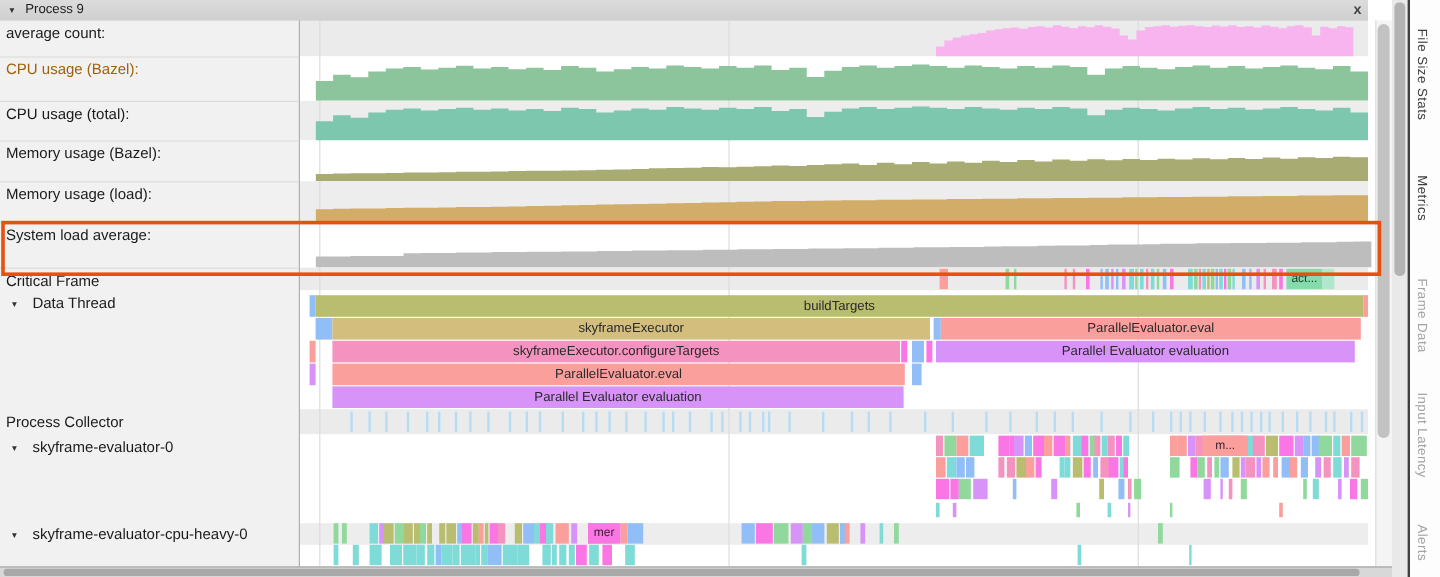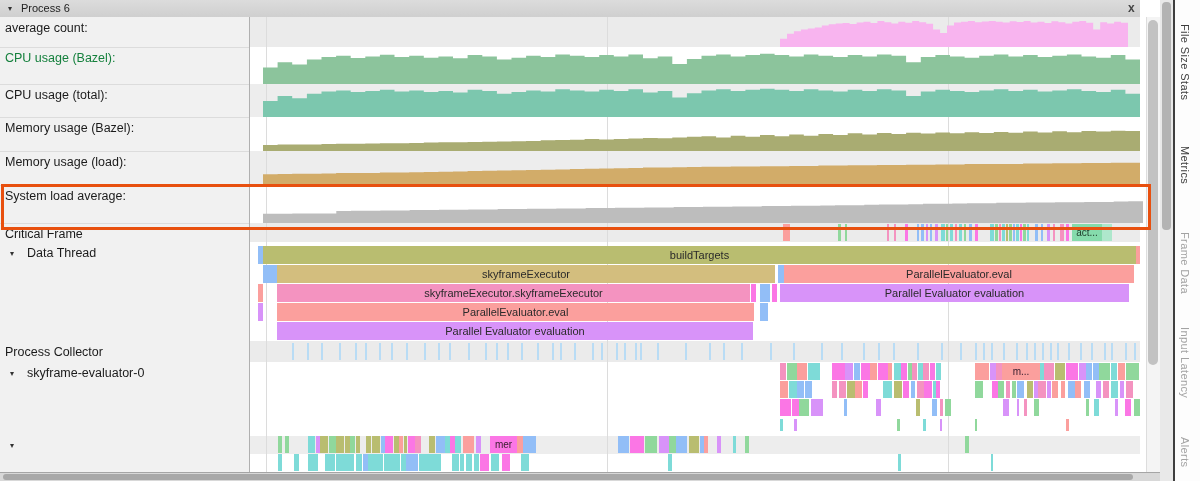--- a/index.html
+++ b/index.html
@@ -22,43 +22,44 @@
   .hsb-thumb{left:3px;top:474px;width:1130px;height:6px;border-radius:3px;background:#a8a8a8;}
   .highlight{pointer-events:none;z-index:60;background:transparent;}
   svg{position:absolute;display:block;}
 </style>
 </head>
 <body>
 <div id="stage">
 
 <div class="abs hdr">
   <span class="arr">▾</span>
-  <span class="ttl">Process 6</span>
+  <span class="ttl">Process 9</span>
   <span class="cls">x</span>
 </div>
 <div class="abs leftpanel" id="leftpanel">
       <div style="position: absolute; left: 5px; top: 4px; font-size: 12.5px; color: rgb(27, 27, 27); white-space: nowrap;">average count:</div>
       <div style="position: absolute; left: 0px; top: 30px; width: 249px; height: 1px; background: rgb(220, 220, 220);"></div>
-      <div style="position: absolute; left: 5px; top: 34px; font-size: 12.5px; color: #15803d; white-space: nowrap;">CPU usage (Bazel):</div>
+      <div style="position: absolute; left: 5px; top: 34px; font-size: 12.5px; color: #a16207; white-space: nowrap;">CPU usage (Bazel):</div>
       <div style="position: absolute; left: 0px; top: 67px; width: 249px; height: 1px; background: rgb(220, 220, 220);"></div>
       <div style="position: absolute; left: 5px; top: 71px; font-size: 12.5px; color: rgb(27, 27, 27); white-space: nowrap;">CPU usage (total):</div>
       <div style="position: absolute; left: 0px; top: 100px; width: 249px; height: 1px; background: rgb(220, 220, 220);"></div>
       <div style="position: absolute; left: 5px; top: 104px; font-size: 12.5px; color: rgb(27, 27, 27); white-space: nowrap;">Memory usage (Bazel):</div>
       <div style="position: absolute; left: 0px; top: 134px; width: 249px; height: 1px; background: rgb(220, 220, 220);"></div>
       <div style="position: absolute; left: 5px; top: 138px; font-size: 12.5px; color: rgb(27, 27, 27); white-space: nowrap;">Memory usage (load):</div>
       <div style="position: absolute; left: 0px; top: 168px; width: 249px; height: 1px; background: rgb(220, 220, 220);"></div>
       <div style="position: absolute; left: 5px; top: 172px; font-size: 12.5px; color: rgb(27, 27, 27); white-space: nowrap;">System load average:</div>
       <div style="position: absolute; left: 0px; top: 206px; width: 249px; height: 1px; background: rgb(220, 220, 220);"></div>
       <div style="position: absolute; left: 5px; top: 210px; font-size: 12.5px; color: rgb(27, 27, 27); white-space: nowrap;">Critical Frame</div>
       <div style="position: absolute; left: 10px; top: 232px; font-size: 8px; color: rgb(51, 51, 51);">▾</div>
       <div style="position: absolute; left: 27px; top: 229px; font-size: 12.5px; color: rgb(27, 27, 27); white-space: nowrap;">Data Thread</div>
       <div style="position: absolute; left: 5px; top: 328px; font-size: 12.5px; color: rgb(27, 27, 27); white-space: nowrap;">Process Collector</div>
       <div style="position: absolute; left: 10px; top: 352px; font-size: 8px; color: rgb(51, 51, 51);">▾</div>
       <div style="position: absolute; left: 27px; top: 349px; font-size: 12.5px; color: rgb(27, 27, 27); white-space: nowrap;">skyframe-evaluator-0</div>
       <div style="position: absolute; left: 10px; top: 424px; font-size: 8px; color: rgb(51, 51, 51);">▾</div>
+      <div style="position: absolute; left: 27px; top: 421px; font-size: 12.5px; color: rgb(27, 27, 27); white-space: nowrap;">skyframe-evaluator-cpu-heavy-0</div>
     </div>
 <div id="trackarea">
       <div style="position: absolute; left: 250px; top: 17px; width: 890px; height: 30px; background: rgb(235, 235, 235);"></div>
       <div style="position: absolute; left: 250px; top: 47px; width: 890px; height: 37px; background: rgb(255, 255, 255);"></div>
       <div style="position: absolute; left: 250px; top: 84px; width: 890px; height: 33px; background: rgb(237, 237, 237);"></div>
       <div style="position: absolute; left: 250px; top: 117px; width: 890px; height: 34px; background: rgb(255, 255, 255);"></div>
       <div style="position: absolute; left: 250px; top: 151px; width: 890px; height: 34px; background: rgb(237, 237, 237);"></div>
       <div style="position: absolute; left: 250px; top: 185px; width: 890px; height: 38px; background: rgb(255, 255, 255);"></div>
       <div style="position: absolute; left: 250px; top: 223px; width: 890px; height: 19px; background: rgb(235, 235, 235);"></div>
       <div style="position: absolute; left: 250px; top: 242px; width: 890px; height: 99px; background: rgb(255, 255, 255);"></div>
@@ -88,21 +89,21 @@
         <polygon points="0,38 0.0,28.7 14.7,28.7 14.7,28.7 29.3,28.7 29.3,28.4 44.0,28.4 44.0,28.4 58.7,28.4 58.7,28.4 73.3,28.4 73.3,26.1 88.0,26.1 88.0,25.8 102.7,25.8 102.7,25.8 117.3,25.8 117.3,25.4 132.0,25.4 132.0,25.4 146.7,25.4 146.7,25.1 161.3,25.1 161.3,25.1 176.0,25.1 176.0,24.8 190.7,24.8 190.7,24.8 205.3,24.8 205.3,24.5 220.0,24.5 220.0,24.5 234.7,24.5 234.7,24.1 249.3,24.1 249.3,24.1 264.0,24.1 264.0,23.8 278.7,23.8 278.7,23.8 293.3,23.8 293.3,23.5 308.0,23.5 308.0,23.5 322.7,23.5 322.7,23.1 337.3,23.1 337.3,23.1 352.0,23.1 352.0,22.8 366.7,22.8 366.7,22.8 381.3,22.8 381.3,22.5 396.0,22.5 396.0,22.5 410.7,22.5 410.7,22.1 425.3,22.1 425.3,22.1 440.0,22.1 440.0,21.8 454.7,21.8 454.7,21.8 469.3,21.8 469.3,21.5 484.0,21.5 484.0,21.5 498.7,21.5 498.7,21.1 513.3,21.1 513.3,21.1 528.0,21.1 528.0,20.8 542.7,20.8 542.7,20.8 557.3,20.8 557.3,20.5 572.0,20.5 572.0,20.2 586.7,20.2 586.7,20.2 601.3,20.2 601.3,19.8 616.0,19.8 616.0,19.5 630.7,19.5 630.7,19.5 645.3,19.5 645.3,19.2 660.0,19.2 660.0,18.8 674.7,18.8 674.7,18.8 689.3,18.8 689.3,18.5 704.0,18.5 704.0,18.2 718.7,18.2 718.7,18.2 733.3,18.2 733.3,17.8 748.0,17.8 748.0,17.8 762.7,17.8 762.7,17.5 777.3,17.5 777.3,17.5 792.0,17.5 792.0,17.2 806.7,17.2 806.7,17.2 821.3,17.2 821.3,16.9 836.0,16.9 836.0,16.9 850.7,16.9 850.7,16.5 865.3,16.5 865.3,16.2 880.0,16.2 880,38" fill="#bdbdbd"></polygon>
       </svg>
       <div style="position: absolute; left: 258px; top: 246px; width: 5px; height: 18px; background: rgb(146, 190, 247); overflow: hidden; font-size: 11px; color: rgb(42, 42, 42); text-align: center; line-height: 18px; white-space: nowrap;"></div>
       <div style="position: absolute; left: 263px; top: 246px; width: 873px; height: 18px; background: rgb(185, 189, 112); overflow: hidden; font-size: 11px; color: rgb(42, 42, 42); text-align: center; line-height: 18px; white-space: nowrap;">buildTargets</div>
       <div style="position: absolute; left: 1136px; top: 246px; width: 4px; height: 18px; background: rgb(251, 159, 157); overflow: hidden; font-size: 11px; color: rgb(42, 42, 42); text-align: center; line-height: 18px; white-space: nowrap;"></div>
       <div style="position: absolute; left: 263px; top: 265px; width: 14px; height: 18px; background: rgb(146, 190, 247); overflow: hidden; font-size: 11px; color: rgb(42, 42, 42); text-align: center; line-height: 18px; white-space: nowrap;"></div>
       <div style="position: absolute; left: 277px; top: 265px; width: 498px; height: 18px; background: rgb(211, 190, 126); overflow: hidden; font-size: 11px; color: rgb(42, 42, 42); text-align: center; line-height: 18px; white-space: nowrap;">skyframeExecutor</div>
       <div style="position: absolute; left: 778px; top: 265px; width: 6px; height: 18px; background: rgb(146, 190, 247); overflow: hidden; font-size: 11px; color: rgb(42, 42, 42); text-align: center; line-height: 18px; white-space: nowrap;"></div>
       <div style="position: absolute; left: 784px; top: 265px; width: 350px; height: 18px; background: rgb(251, 159, 157); overflow: hidden; font-size: 11px; color: rgb(42, 42, 42); text-align: center; line-height: 18px; white-space: nowrap;">ParallelEvaluator.eval</div>
       <div style="position: absolute; left: 258px; top: 284px; width: 5px; height: 18px; background: rgb(251, 159, 157); overflow: hidden; font-size: 11px; color: rgb(42, 42, 42); text-align: center; line-height: 18px; white-space: nowrap;"></div>
-      <div style="position: absolute; left: 277px; top: 284px; width: 473px; height: 18px; background: rgb(244, 147, 192); overflow: hidden; font-size: 11px; color: rgb(42, 42, 42); text-align: center; line-height: 18px; white-space: nowrap;">skyframeExecutor.skyframeExecutor</div>
+      <div style="position: absolute; left: 277px; top: 284px; width: 473px; height: 18px; background: rgb(244, 147, 192); overflow: hidden; font-size: 11px; color: rgb(42, 42, 42); text-align: center; line-height: 18px; white-space: nowrap;">skyframeExecutor.configureTargets</div>
       <div style="position: absolute; left: 751px; top: 284px; width: 5px; height: 18px; background: rgb(251, 118, 229); overflow: hidden; font-size: 11px; color: rgb(42, 42, 42); text-align: center; line-height: 18px; white-space: nowrap;"></div>
       <div style="position: absolute; left: 760px; top: 284px; width: 10px; height: 18px; background: rgb(146, 190, 247); overflow: hidden; font-size: 11px; color: rgb(42, 42, 42); text-align: center; line-height: 18px; white-space: nowrap;"></div>
       <div style="position: absolute; left: 772px; top: 284px; width: 5px; height: 18px; background: rgb(251, 118, 229); overflow: hidden; font-size: 11px; color: rgb(42, 42, 42); text-align: center; line-height: 18px; white-space: nowrap;"></div>
       <div style="position: absolute; left: 780px; top: 284px; width: 349px; height: 18px; background: rgb(216, 147, 249); overflow: hidden; font-size: 11px; color: rgb(42, 42, 42); text-align: center; line-height: 18px; white-space: nowrap;">Parallel Evaluator evaluation</div>
       <div style="position: absolute; left: 258px; top: 303px; width: 5px; height: 18px; background: rgb(216, 147, 249); overflow: hidden; font-size: 11px; color: rgb(42, 42, 42); text-align: center; line-height: 18px; white-space: nowrap;"></div>
       <div style="position: absolute; left: 277px; top: 303px; width: 477px; height: 18px; background: rgb(251, 159, 157); overflow: hidden; font-size: 11px; color: rgb(42, 42, 42); text-align: center; line-height: 18px; white-space: nowrap;">ParallelEvaluator.eval</div>
       <div style="position: absolute; left: 760px; top: 303px; width: 8px; height: 18px; background: rgb(146, 190, 247); overflow: hidden; font-size: 11px; color: rgb(42, 42, 42); text-align: center; line-height: 18px; white-space: nowrap;"></div>
       <div style="position: absolute; left: 277px; top: 322px; width: 476px; height: 18px; background: rgb(216, 147, 249); overflow: hidden; font-size: 11px; color: rgb(42, 42, 42); text-align: center; line-height: 18px; white-space: nowrap;">Parallel Evaluator evaluation</div>
       <div style="position: absolute; left: 783px; top: 224px; width: 7px; height: 17px; background: rgb(251, 159, 157);"></div>
       <div style="position: absolute; left: 838px; top: 224px; width: 3px; height: 17px; background: rgb(144, 216, 156);"></div>

